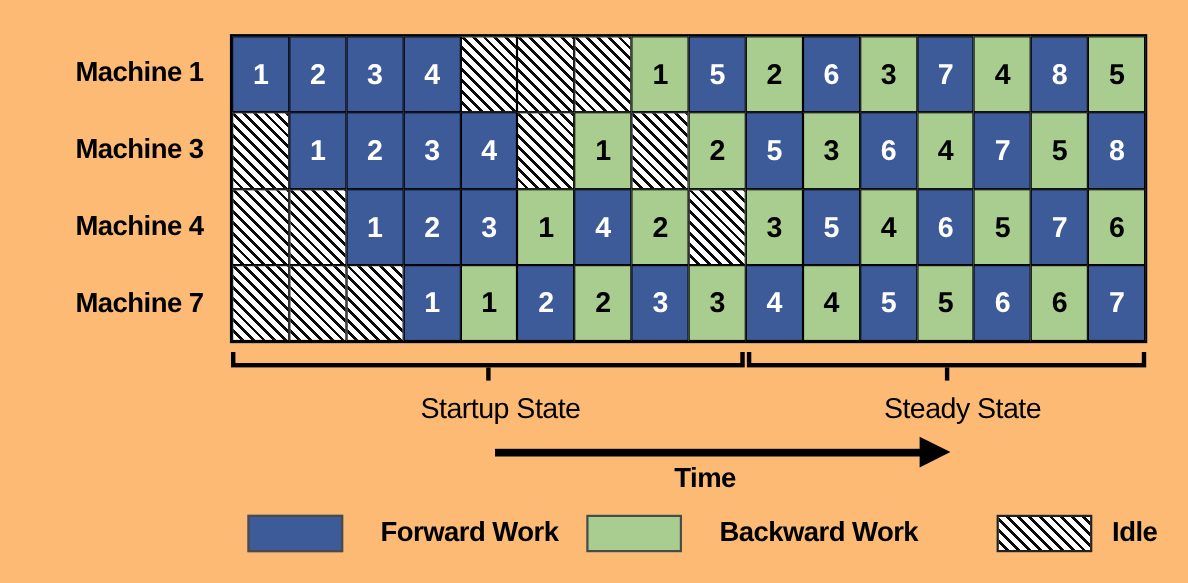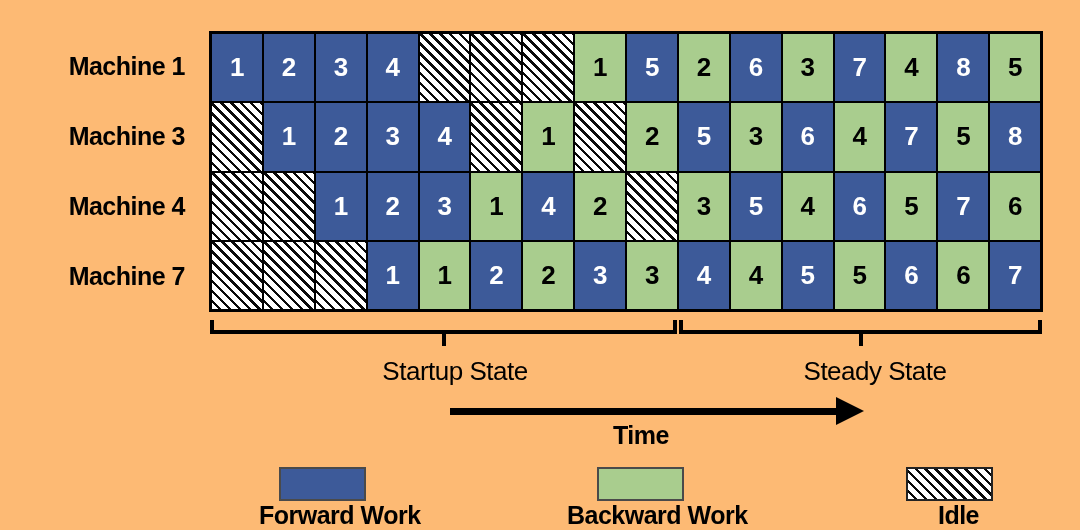--- a/index.html
+++ b/index.html
@@ -90,21 +90,21 @@
     border-bottom: 14.5px solid transparent;
   }
   .time-label {
     position: absolute; left: 491px; top: 421px; width: 300px;
     text-align: center; font-weight: 700; font-size: 25px; letter-spacing: -0.5px;
   }
 
   
   .legend-item {
     position: absolute; top: 467px; height: 35px;
-    display: flex; align-items: center; flex-direction: column;
+    display: flex; align-items: center;
   }
   .legend-forward  { left: 225px; }
   .legend-backward { left: 533px; }
   .legend-idle     { left: 870px; margin-left: 36px; }
   .swatch {
     width: 87px; height: 34px;
     border: 2px solid #4a4a4a;
     flex: 0 0 auto;
   }
   .swatch.forward  { background: var(--forward-fill, #3D5A99); }

